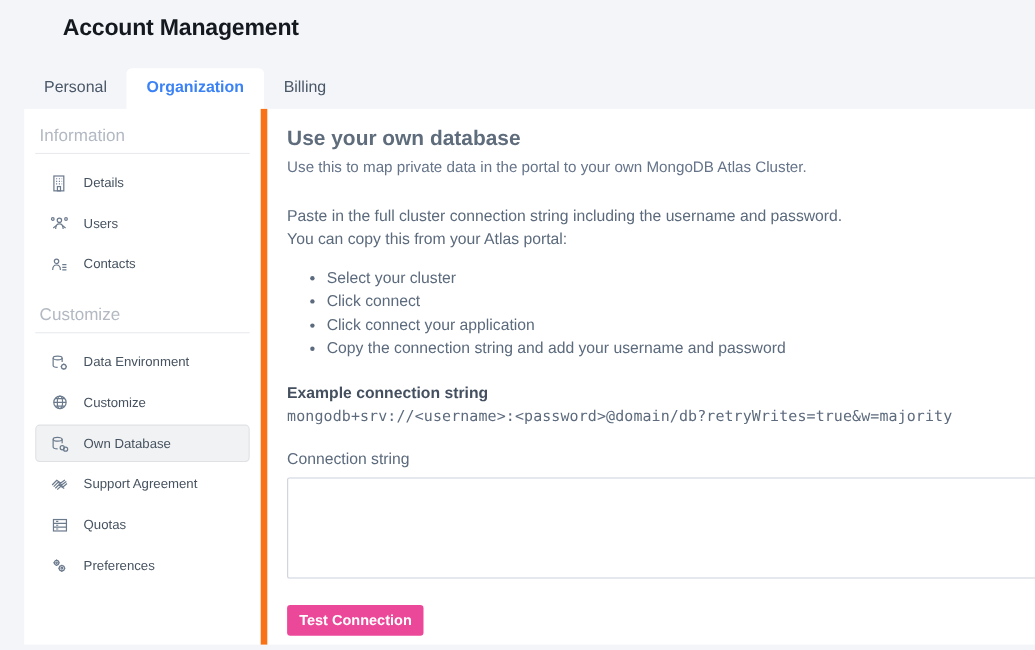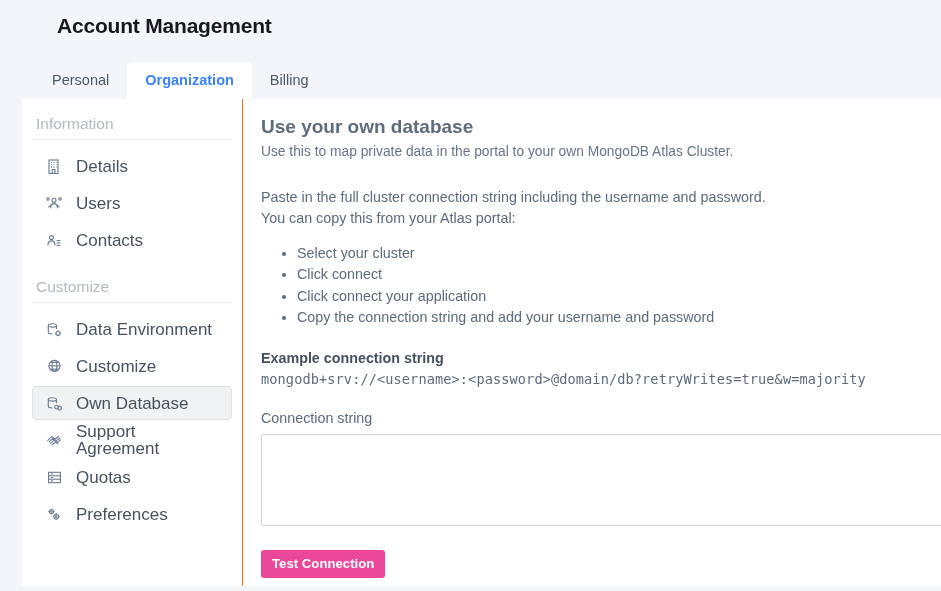--- a/index.html
+++ b/index.html
@@ -23,21 +23,21 @@
     font-weight: bold;
     color: #14181f;
     padding: 14px 0 0 12px;
     letter-spacing: -0.2px;
     margin-left: 45px;
   }
 
   
   .tabbar {
     margin-top: 19px;
-    padding-left: 34px;
+    padding-left: 22px;
     display: flex;
     align-items: flex-end;
     height: 42px;
   }
   .tab {
     font-size: 14.5px;
     color: #4a5767;
     padding: 11px 18px 12px 18px;
     line-height: 1;
     cursor: pointer;
@@ -57,21 +57,21 @@
     margin-left: 22px;
     height: 487px;
     display: flex;
     position: relative;
   }
 
   
   .sidebar {
     width: 221px;
     flex: 0 0 221px;
-    border-right: 1px solid #f97316;
+    border-right: 6px solid #f97316;
     padding: 16px 0 0 0;
   }
   .side-section {
     font-size: 15.5px;
     color: #b3b9c2;
     padding: 0 14px 6px 14px;
     margin: 0 0 0 0;
     font-weight: normal;
   }
   .side-rule {
@@ -99,21 +99,21 @@
     width: 22px;
     flex: 0 0 22px;
     display: flex;
     align-items: center;
     justify-content: center;
     margin-right: 11px;
     color: #6b7a8d;
   }
   .side-icon svg { display: block; }
   .side-label {
-    font-size: 17px;
+    font-size: 12px;
     color: #46525f;
     line-height: 1;
   }
 
   
   .content {
     flex: 1 1 auto;
     padding: 16px 0 0 18px;
     overflow: hidden;
     min-width: 0;

